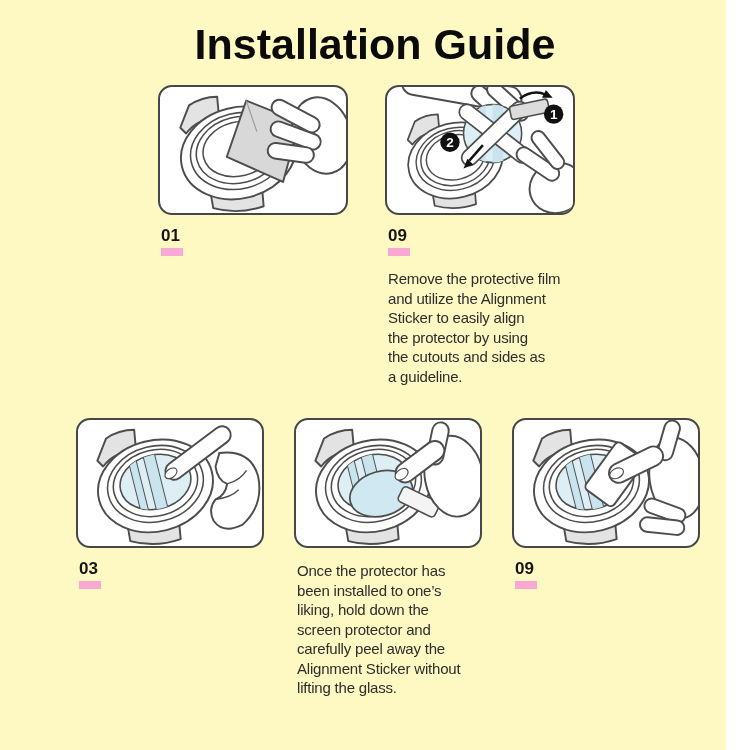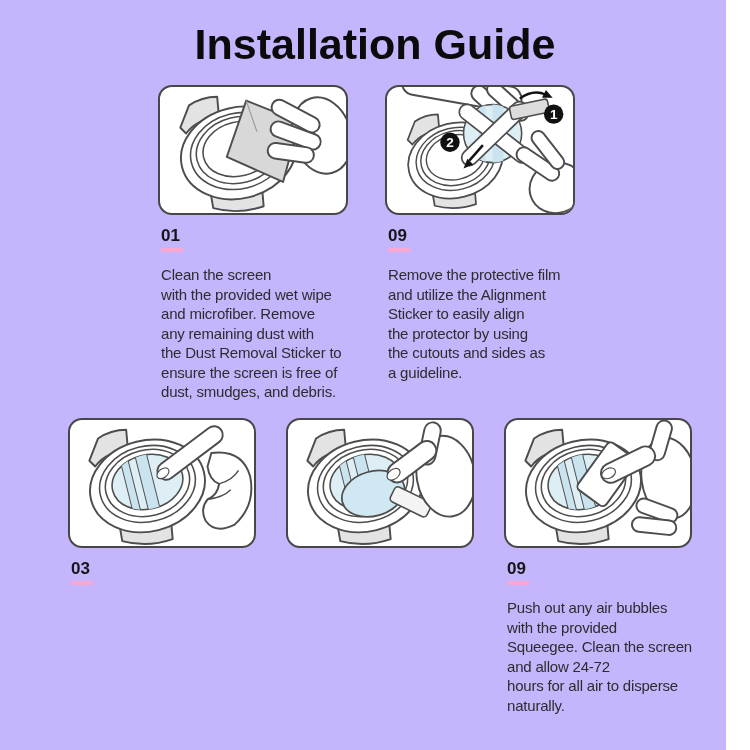--- a/index.html
+++ b/index.html
@@ -1,29 +1,29 @@
 <!DOCTYPE html>
 <html><head>
 <meta charset="utf-8">
 <style>
   html,body{margin:0;padding:0;background:#ffffff;}
-  .page{position:relative;width:726px;height:750px;background:#c4b5fd;overflow:hidden;
+  .page{position:relative;width:726px;height:750px;background:#fef9c3;overflow:hidden;
         font-family:"Liberation Sans",sans-serif;}
   .title{position:absolute;top:20px;left:0;width:750px;margin:0;text-align:center;
          font-size:43px;font-weight:bold;color:#0b0b0b;letter-spacing:0px;}
   .row{position:absolute;display:flex;}
   .row1{top:85px;left:158px;gap:37px;}
-  .row2{top:418px;left:68px;gap:30px;}
+  .row2{top:418px;left:76px;gap:30px;}
   .step{width:190px;}
   .row2 .step{width:188px;}
   .panel{height:130px;border:2.5px solid #474747;border-radius:14px;background:#fff;
          box-sizing:border-box;overflow:hidden;}
   .panel svg{display:block;width:100%;height:100%;}
   .stepnum{margin:11px 0 0 3px;font-size:17px;font-weight:bold;color:#161616;}
-  .stepnum span{display:inline-block;min-width:22px;padding-bottom:2px;border-bottom:4px solid #f9a8d4;}
+  .stepnum span{display:inline-block;min-width:22px;padding-bottom:2px;border-bottom:8px solid #f9a8d4;}
   .desc{margin:13px 0 0 3px;width:214px;font-size:15px;line-height:19.5px;color:#2d2d2d;
         letter-spacing:-0.2px;white-space:pre-line;}
 </style>
 </head>
 <body>
 
 <div class="page">
   <h1 class="title">Installation Guide</h1>
 
   <section class="row row1">
@@ -45,27 +45,20 @@
           </g>
           <g fill="#ffffff" stroke="#4d4d4d" stroke-width="2">
             <ellipse cx="166" cy="50" rx="30" ry="40" transform="rotate(-16 166 50)"></ellipse>
             <rect x="112" y="22" width="54" height="16" rx="8" transform="rotate(28 139 30)"></rect>
             <rect x="112" y="42" width="54" height="16" rx="8" transform="rotate(20 139 50)"></rect>
             <rect x="110" y="60" width="48" height="16" rx="8" transform="rotate(8 134 68)"></rect>
           </g>
         </svg>
       </div>
       <div class="stepnum"><span>01</span></div>
-      <p class="desc">Clean the screen
-with the provided wet wipe
-and microfiber. Remove
-any remaining dust with
-the Dust Removal Sticker to
-ensure the screen is free of
-dust, smudges, and debris.</p>
     </article>
 
     <article class="step">
       <div class="panel">
         <svg viewBox="0 0 190 130">
           <defs>
             <clipPath id="p2scr">
                 <circle cx="108" cy="48" r="30"></circle>
               </clipPath>
           </defs>
@@ -186,20 +179,27 @@
             <rect x="106" y="76" width="42" height="17" rx="4" transform="rotate(26 127 84)" fill="#f4f4f4" stroke="#4d4d4d" stroke-width="1.6"></rect>
           </g>
           <g fill="#ffffff" stroke="#4d4d4d" stroke-width="2">
             <ellipse cx="163" cy="58" rx="30" ry="42" transform="rotate(-10 163 58)"></ellipse>
             <rect x="138" y="2" width="17" height="44" rx="8.5" transform="rotate(12 146 24)"></rect>
             <rect x="99" y="33" width="58" height="20" rx="10" transform="rotate(-37 128 43)"></rect>
             <ellipse cx="109" cy="56" rx="7.5" ry="5" transform="rotate(-37 109 56)" stroke-width="1.2"></ellipse>
           </g>
         </svg>
       </div>
+      <p class="desc">Once the protector has
+been installed to one’s
+liking, hold down the
+screen protector and
+carefully peel away the
+Alignment Sticker without
+lifting the glass.</p>
     </article>
 
     <article class="step">
       <div class="panel">
         <svg viewBox="0 0 190 130">
           <defs>
             <clipPath id="s5">
                 <ellipse cx="80" cy="64" rx="37" ry="28" transform="rotate(-14 80 64)"></ellipse>
               </clipPath>
           </defs>
@@ -220,21 +220,15 @@
             <ellipse cx="168" cy="60" rx="28" ry="42" transform="rotate(-8 168 60)"></ellipse>
             <rect x="152" y="0" width="16" height="42" rx="8" transform="rotate(16 160 20)"></rect>
             <rect x="134" y="86" width="44" height="15" rx="7.5" transform="rotate(20 156 93)"></rect>
             <rect x="130" y="102" width="46" height="15" rx="7.5" transform="rotate(6 153 109)"></rect>
             <rect x="96" y="36" width="60" height="20" rx="10" transform="rotate(-26 126 46)"></rect>
             <ellipse cx="106" cy="55" rx="7.5" ry="5" transform="rotate(-26 106 55)" stroke-width="1.2"></ellipse>
           </g>
         </svg>
       </div>
       <div class="stepnum"><span>09</span></div>
-      <p class="desc">Push out any air bubbles
-with the provided
-Squeegee. Clean the screen
-and allow 24-72
-hours for all air to disperse
-naturally.</p>
     </article>
   </section>
 </div>
 
 </body></html>

